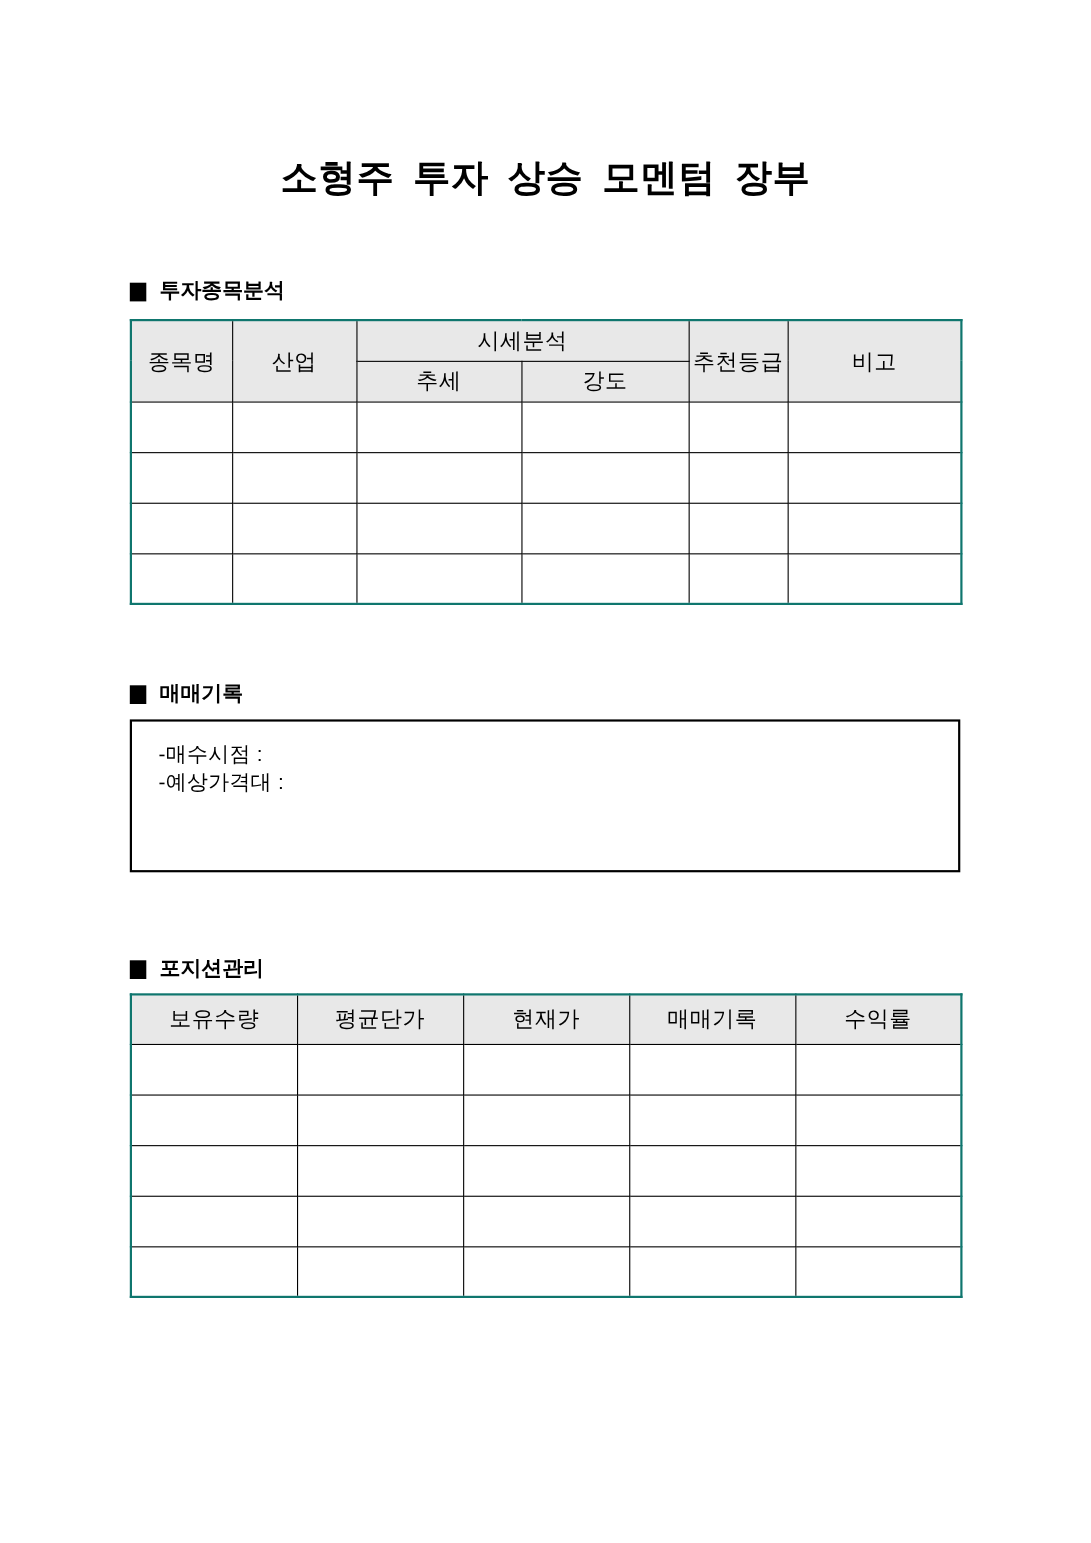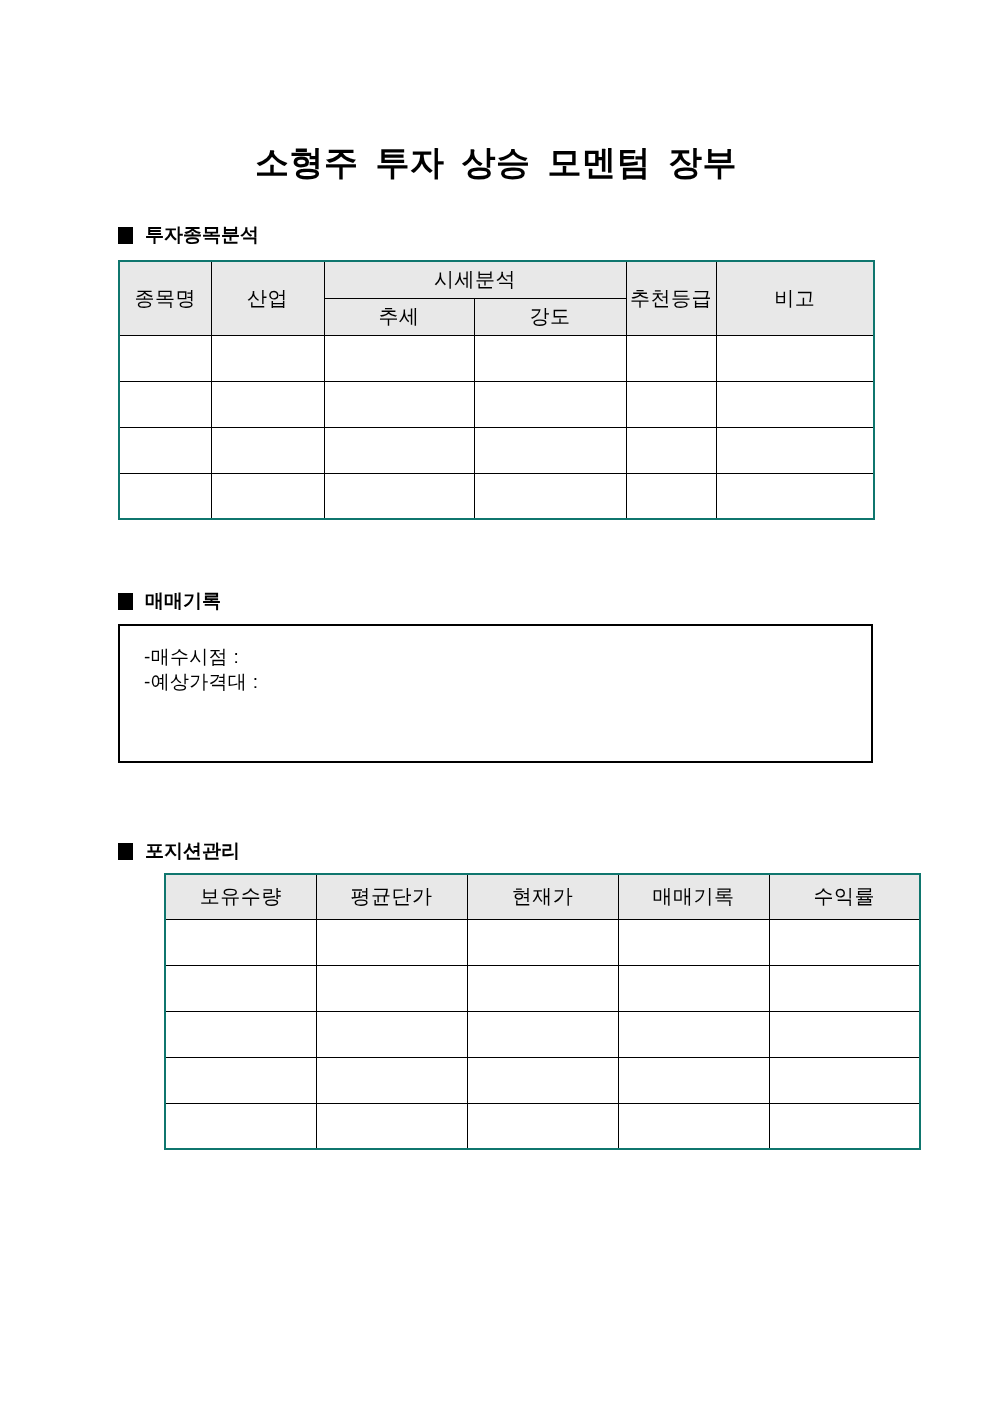--- a/index.html
+++ b/index.html
@@ -34,21 +34,21 @@
     font-size: 19px;
     font-weight: bold;
     line-height: 22px;
   }
   .bullet {
     flex: none;
     width: 15px;
     height: 17px;
     background: #000000;
   }
-  .sec-analysis { margin-top: 40px; }
+  .sec-analysis { margin-top: 70px; }
   .sec-trade    { margin-top: 70px; }
   .sec-position { margin-top: 77px; }
 
   table.form-table {
     border-collapse: collapse;
     table-layout: fixed;
     width: 755px;
     border: 2px solid #0f766e;
   }
   .form-table th, .form-table td {
@@ -76,21 +76,21 @@
     height: 139px;
     border: 2px solid #000000;
     padding: 18px 20px 0 24px;
   }
   .record-line {
     font-size: 19px;
     line-height: 25px;
     letter-spacing: 0.3px;
   }
 
-  .t2 { margin-top: 11px; margin-left: 46px; }
+  .t2 { margin-top: 11px; }
   .t2 thead th { height: 45px; }
   .t2 tbody td { height: 46px; }
 </style>
 </head>
 <body>
 
 <div class="page">
 
   <h1 class="doc-title">소형주 투자 상승 모멘텀 장부</h1>
 

